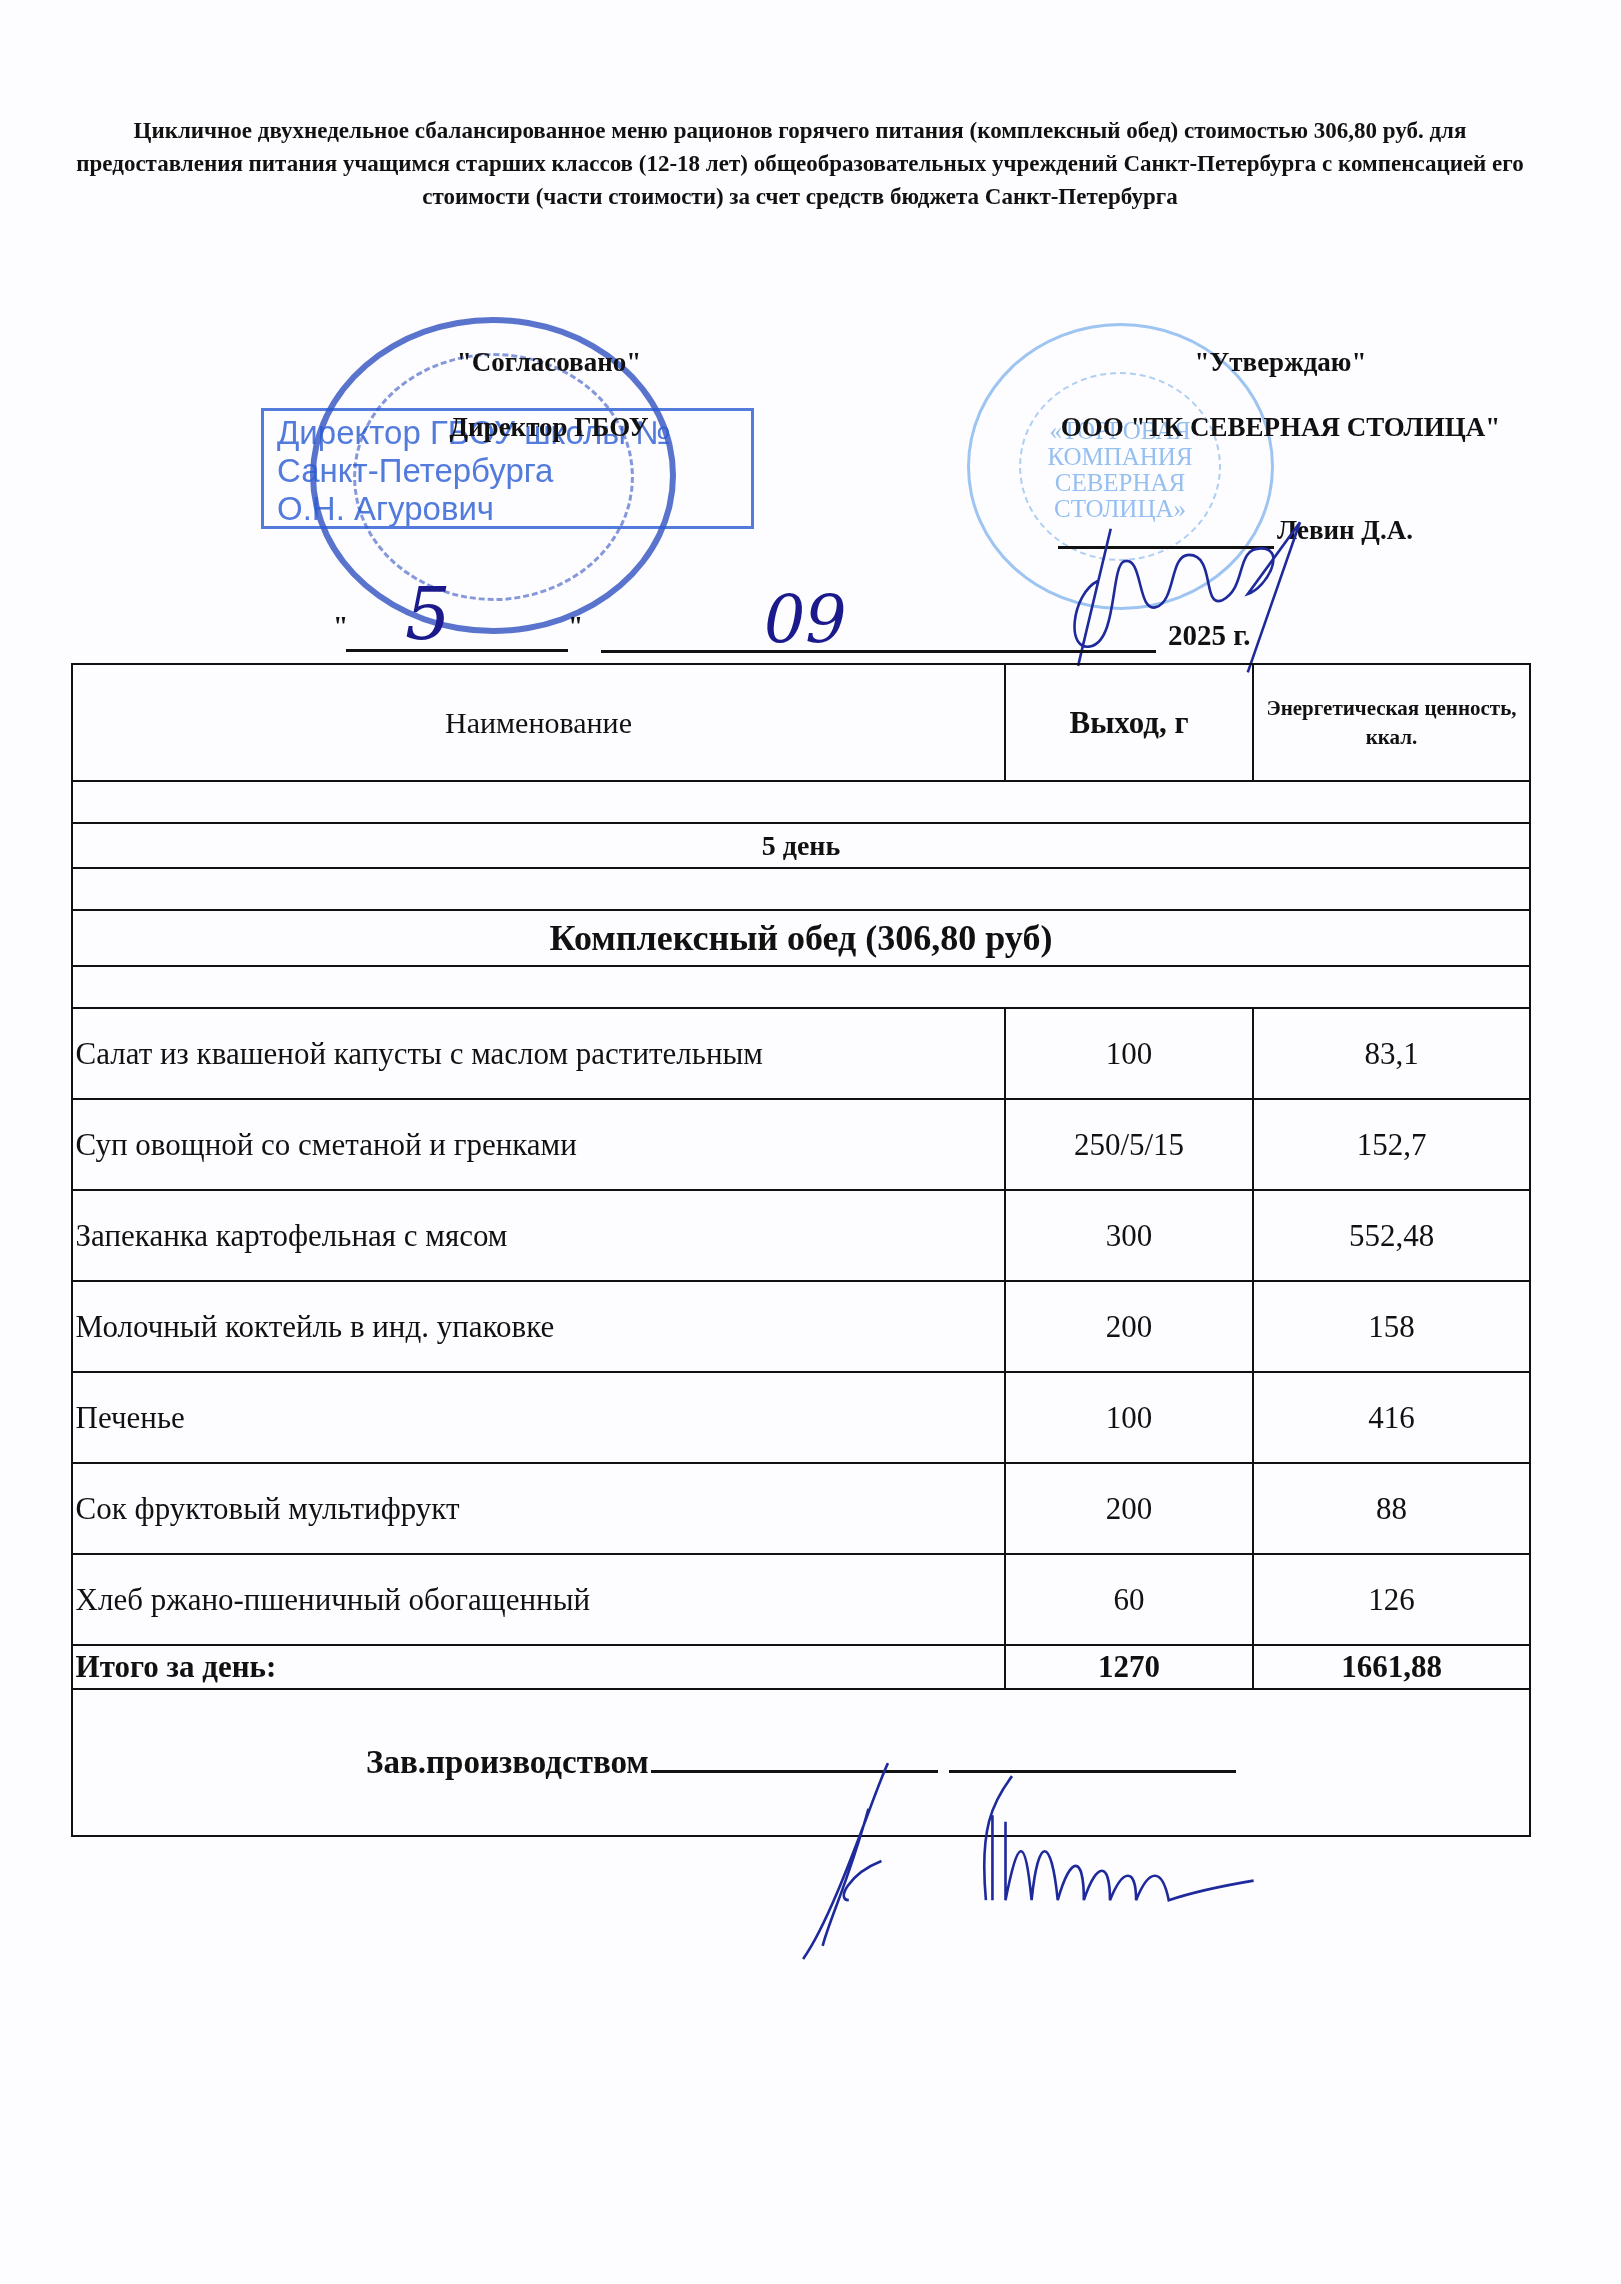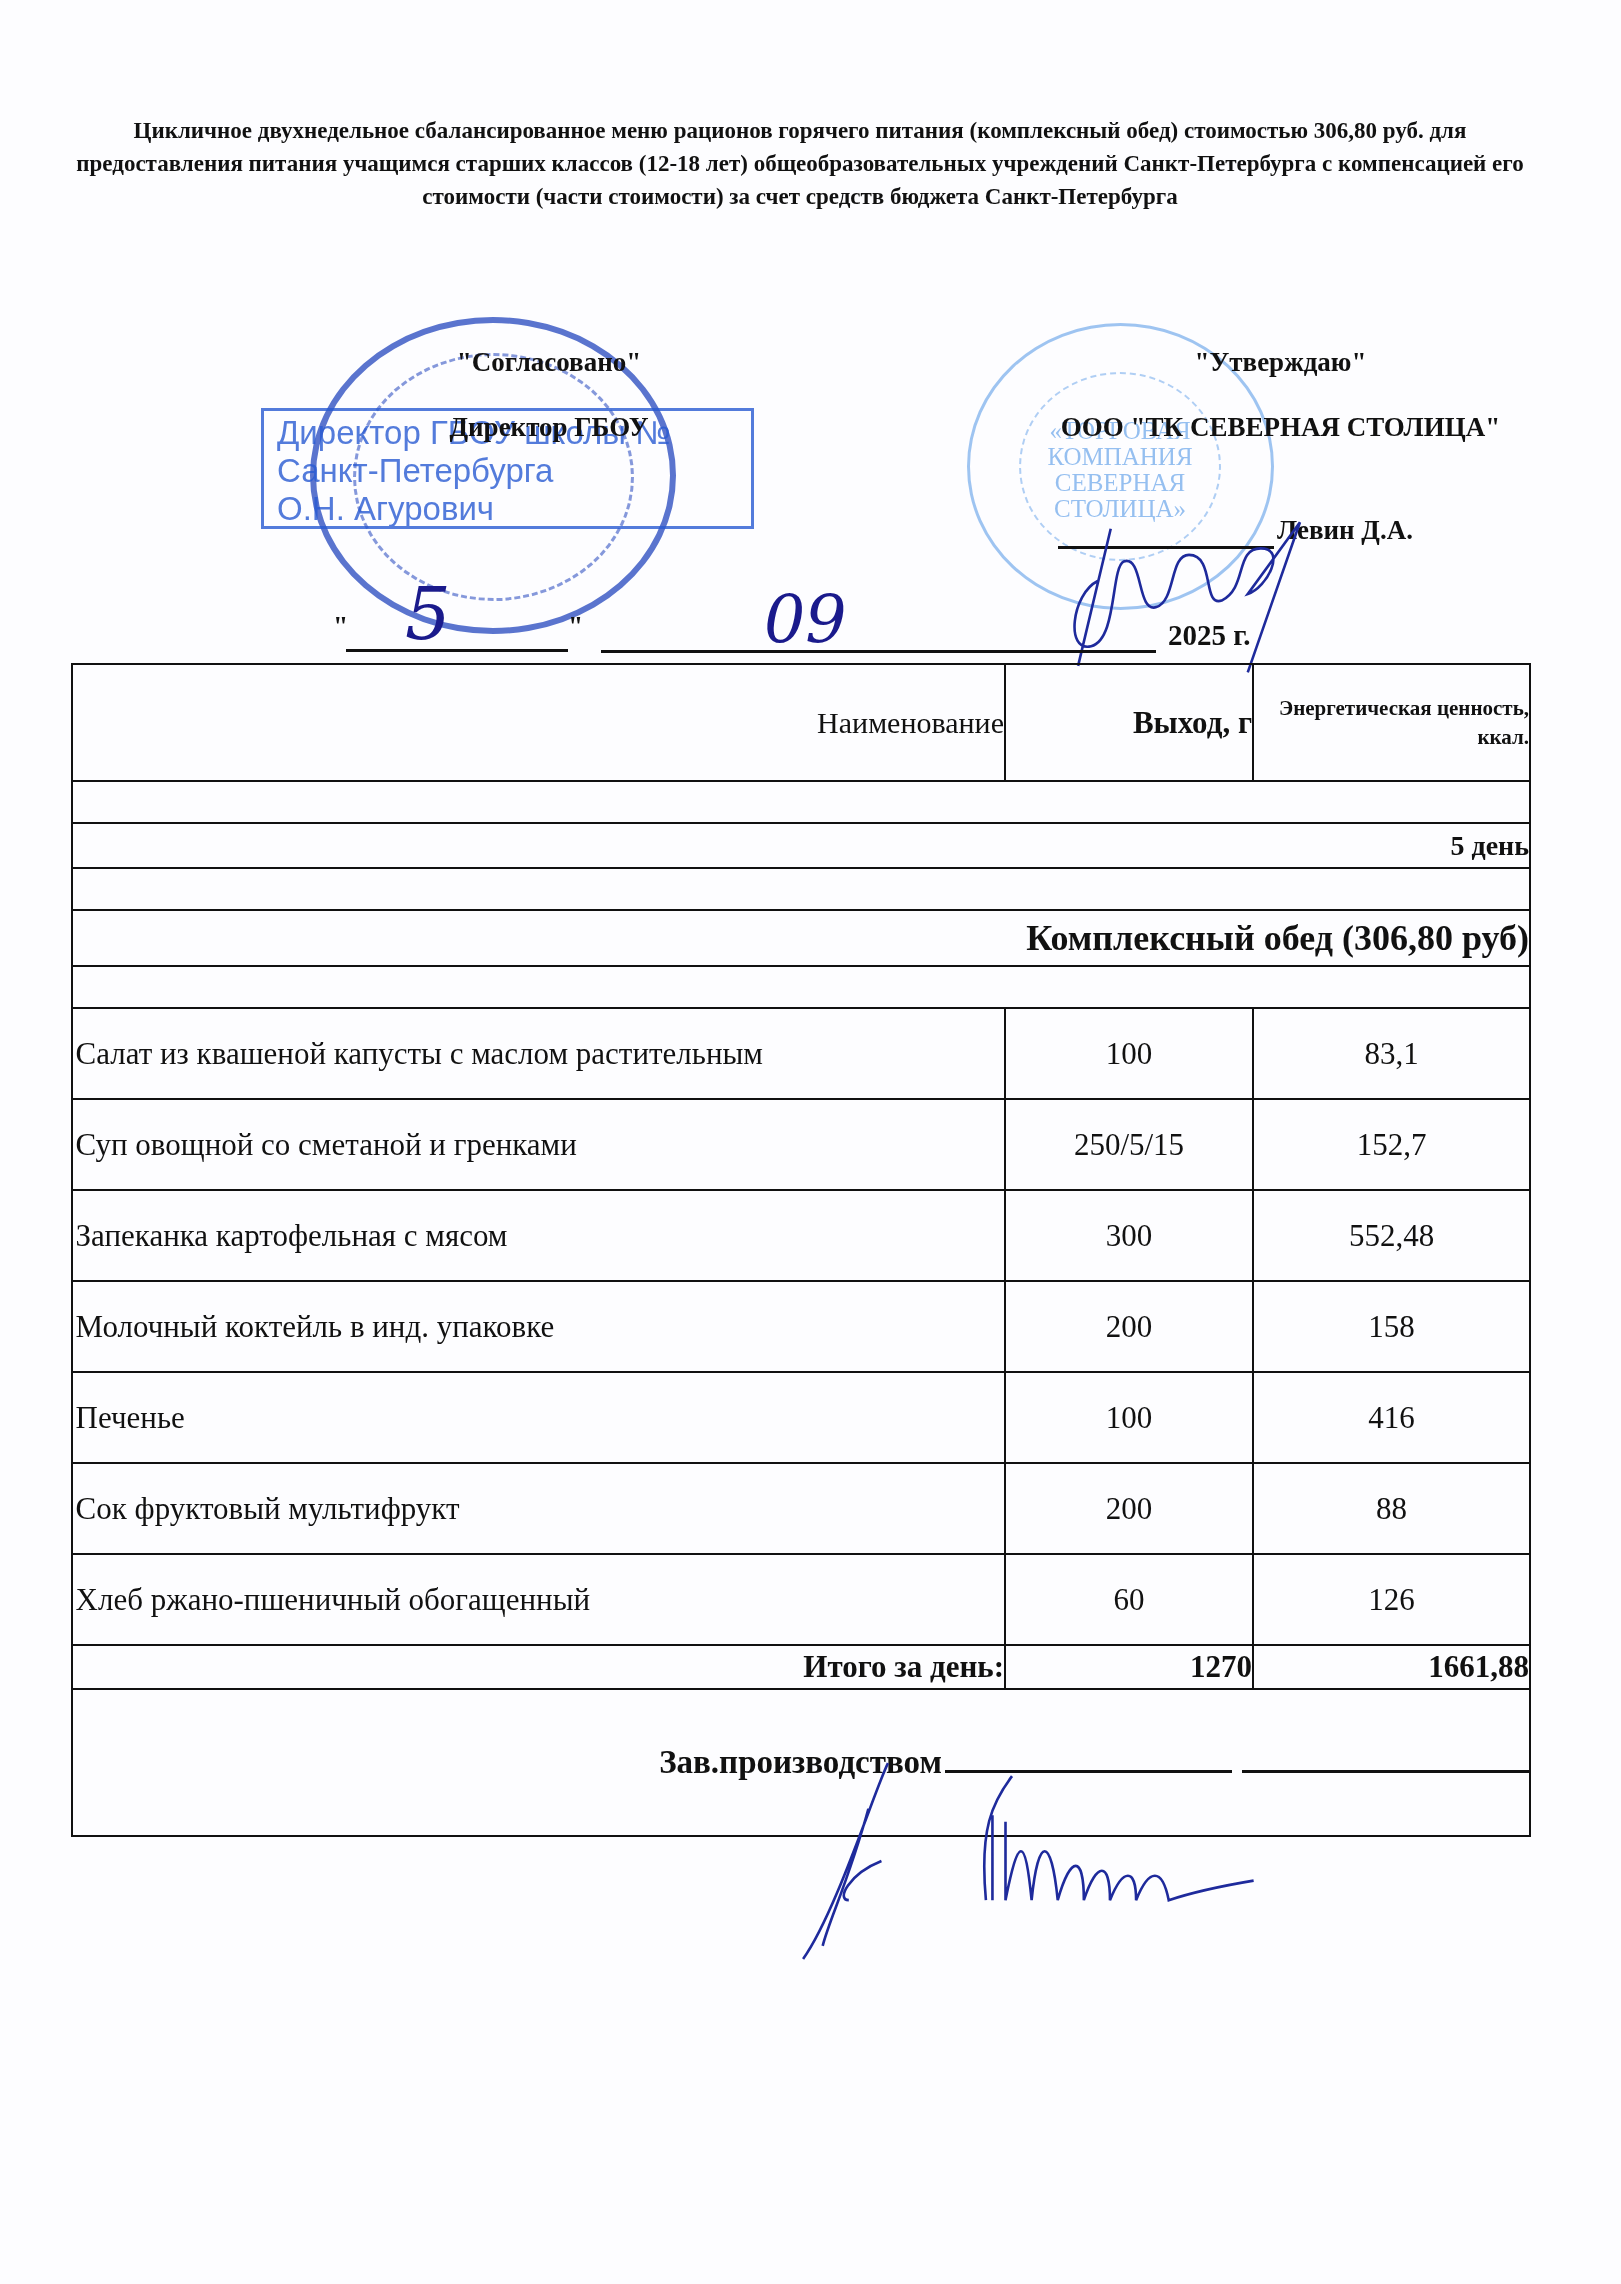--- a/index.html
+++ b/index.html
@@ -65,38 +65,38 @@
   .stamp-right-text {
     position:absolute; left:1035px; top:418px; width:170px; text-align:center;
     color:rgba(80,150,230,0.6); font-size:25px; line-height:26px; font-family:"Liberation Serif",serif;
   }
 
   table.menu {
     position:absolute; left:71px; top:663px; width:1458px; border-collapse:collapse;
     table-layout:fixed;
   }
   table.menu td, table.menu th {
-    border:2.6px solid #111; padding:0; font-weight:normal;text-align:right;
+    border:2.6px solid #111; padding:0; font-weight:normal;
   }
   .col-name { width:933px; }
   .col-out { width:248px; }
   .col-kcal { width:277px; }
   .hdr-row td { height:115px; text-align:center; vertical-align:middle; }
   .hdr-name { font-size:30px; }
   .hdr-out { font-size:31px; font-weight:bold !important; }
   .hdr-kcal { font-size:21px; font-weight:bold !important; line-height:29px; }
   .blank-row td { height:40px; }
   .day-row td { height:43px; text-align:center; font-weight:bold !important; font-size:28px; }
   .lunch-row td { height:54px; text-align:center; font-weight:bold !important; font-size:36px; }
   .item-row td { height:89px; font-size:31px; vertical-align:middle; }
   .item-row td.name { text-align:left; padding-left:2.6px;margin-left:15px; }
   .item-row td.num { text-align:center; }
   .total-row td { height:42px; font-weight:bold !important; font-size:31px; vertical-align:middle; }
   .total-row td.name { padding-left:2.6px; }
-  .total-row td.num { text-align:right; }
+  .total-row td.num { text-align:center; }
   .footer-row td { height:145px; text-align:center; vertical-align:middle; }
   .footer-label { font-weight:bold; font-size:33px; }
   .footer-line { display:inline-block; width:287px; border-bottom:3.3px solid #111; height:6.5px; margin-left:2.6px; }
   .footer-line2 { display:inline-block; width:287px; border-bottom:3.3px solid #111; height:6.5px; margin-left:10.5px; }
 </style>
 </head>
 <body>
 
 <div class="title">Цикличное двухнедельное сбалансированное меню рационов горячего питания (комплексный обед) стоимостью 306,80 руб. для предоставления питания учащимся старших классов (12-18 лет) общеобразовательных учреждений Санкт-Петербурга с компенсацией его стоимости (части стоимости) за счет средств бюджета Санкт-Петербурга</div>
 

